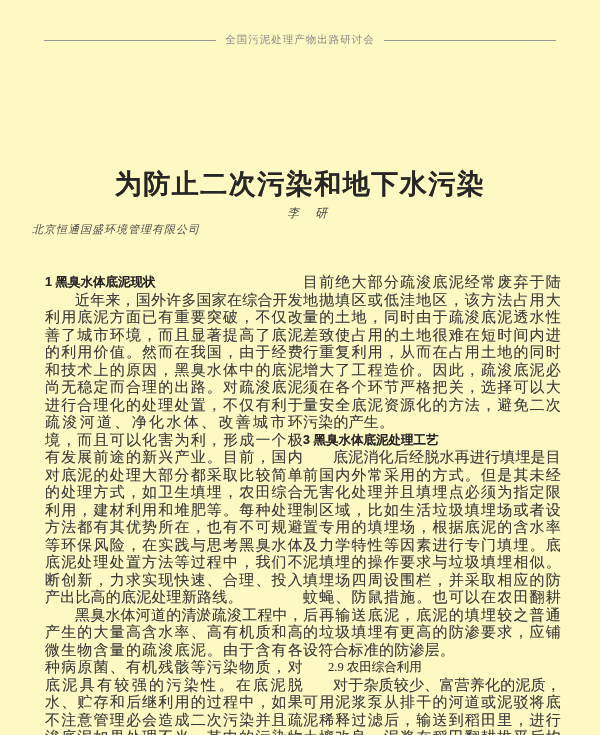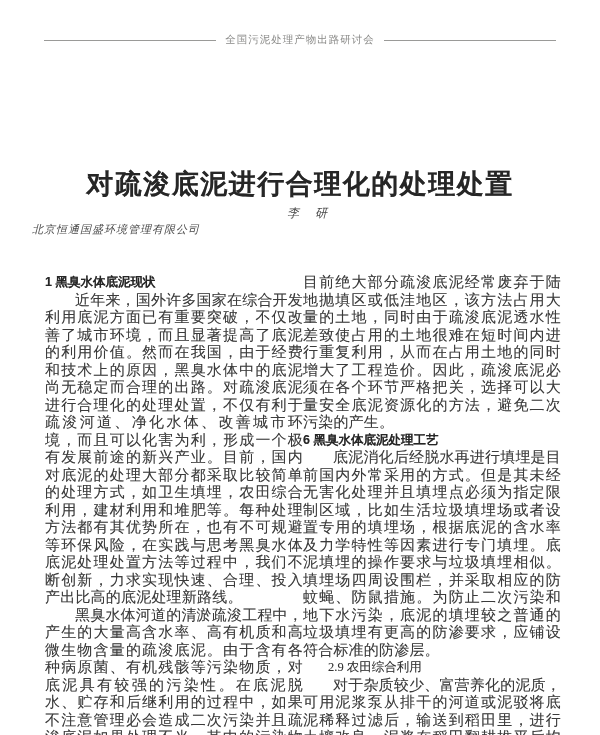--- a/index.html
+++ b/index.html
@@ -5,21 +5,21 @@
   html, body {
     margin: 0;
     padding: 0;
     background: #e8e8e6;
   }
   .page {
     position: relative;
     width: 600px;
     height: 735px;
     margin: 0 auto;
-    background: #ffffff;
+    background: #fef9c3;
     overflow: hidden;
     font-family: "Liberation Serif", "DejaVu Serif", serif;
     color: #3b3b3b;
   }
   
   .conf-header {
     position: absolute;
     top: 33px;
     left: 0;
     width: 100%;
@@ -126,37 +126,37 @@
 <body>
 
 <div class="page">
 
   <div class="conf-header">
     <span class="conf-rule"></span>
     <span class="conf-label">全国污泥处理产物出路研讨会</span>
     <span class="conf-rule"></span>
   </div>
 
-  <div class="paper-title">对疏浚底泥进行合理化的处理处置</div>
+  <div class="paper-title">为防止二次污染和地下水污染</div>
 
   <div class="author-name">李　研</div>
 
   <div class="author-affiliation">北京恒通国盛环境管理有限公司</div>
 
   <div class="body-columns">
 
     <div class="column">
       <h3 class="section-heading">1 黑臭水体底泥现状</h3>
       <p class="para">近年来，国外许多国家在综合开发利用底泥方面已有重要突破，不仅改善了城市环境，而且显著提高了底泥的利用价值。然而在我国，由于经费和技术上的原因，黑臭水体中的底泥尚无稳定而合理的出路。对疏浚底泥进行合理化的处理处置，不仅有利于疏浚河道、净化水体、改善城市环境，而且可以化害为利，形成一个极有发展前途的新兴产业。目前，国内对底泥的处理大部分都采取比较简单的处理方式，如卫生填埋，农田综合利用，建材利用和堆肥等。每种处理方法都有其优势所在，也有不可规避等环保风险，在实践与思考黑臭水体底泥处理处置方法等过程中，我们不断创新，力求实现快速、合理、投入产出比高的底泥处理新路线。</p>
       <p class="para">黑臭水体河道的清淤疏浚工程中，产生的大量高含水率、高有机质和高微生物含量的疏浚底泥。由于含有各种病原菌、有机残骸等污染物质，对底泥具有较强的污染性。在底泥脱水、贮存和后继利用的过程中，如果不注意管理必会造成二次污染并且疏浚底泥如果处理不当，其中的污染物大部分将渗入地表土层，会在雨水的冲刷下进入地表水系统或影响地下水；置于农田的底泥会造成土壤作物的污染，可能直接威胁人类的食物链；而底泥的恶臭更是污染环境。由于城市有限的土地和空间难以大规模短时间消纳疏浚底泥，</p>
     </div>
 
     <div class="column">
       <p class="para no-indent">目前绝大部分疏浚底泥经常废弃于陆地抛填区或低洼地区，该方法占用大量的土地，同时由于疏浚底泥透水性差致使占用的土地很难在短时间内进行重复利用，从而在占用土地的同时增大了工程造价。因此，疏浚底泥必须在各个环节严格把关，选择可以大量安全底泥资源化的方法，避免二次污染的产生。</p>
-      <h3 class="section-heading">6 黑臭水体底泥处理工艺</h3>
-      <p class="para">底泥消化后经脱水再进行填埋是目前国内外常采用的方式。但是其未经无害化处理并且填埋点必须为指定限制区域，比如生活垃圾填埋场或者设置专用的填埋场，根据底泥的含水率及力学特性等因素进行专门填埋。底泥填埋的操作要求与垃圾填埋相似。填埋场四周设围栏，并采取相应的防蚊蝇、防鼠措施。为防止二次污染和地下水污染，底泥的填埋较之普通的垃圾填埋有更高的防渗要求，应铺设符合标准的防渗层。</p>
+      <h3 class="section-heading">3 黑臭水体底泥处理工艺</h3>
+      <p class="para">底泥消化后经脱水再进行填埋是目前国内外常采用的方式。但是其未经无害化处理并且填埋点必须为指定限制区域，比如生活垃圾填埋场或者设置专用的填埋场，根据底泥的含水率及力学特性等因素进行专门填埋。底泥填埋的操作要求与垃圾填埋相似。填埋场四周设围栏，并采取相应的防蚊蝇、防鼠措施。也可以在农田翻耕后再输送底泥，底泥的填埋较之普通的垃圾填埋有更高的防渗要求，应铺设符合标准的防渗层。</p>
       <p class="subheading">2.9 农田综合利用</p>
       <p class="para">对于杂质较少、富营养化的泥质，可用泥浆泵从排干的河道或泥驳将底泥稀释过滤后，输送到稻田里，进行土壤改良。泥浆在稻田翻耕推平后均匀输入，厚度在 10 ～ 12 cm，不高于田埂高度，也可以在农田翻耕后再输送底泥，一般按每隔 20 ～ 80 m 移管一次，在泥浆出口处应设置滤网，以便过滤泥浆中的少量杂物。泥浆上田沉实后，</p>
     </div>
 
   </div>
 
 </div>
 
 </body></html>

